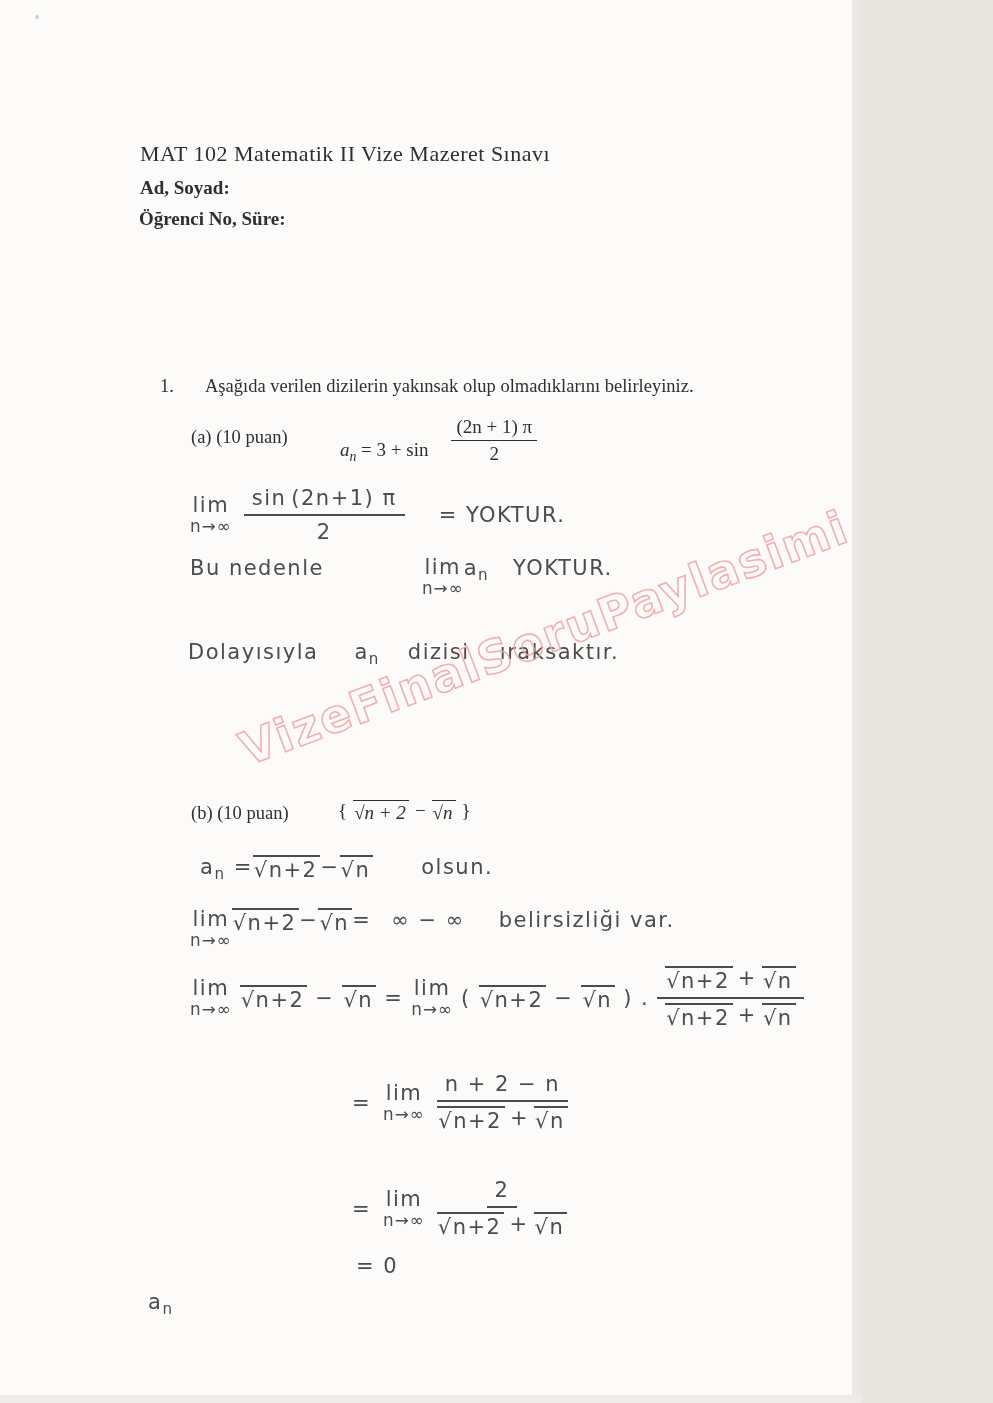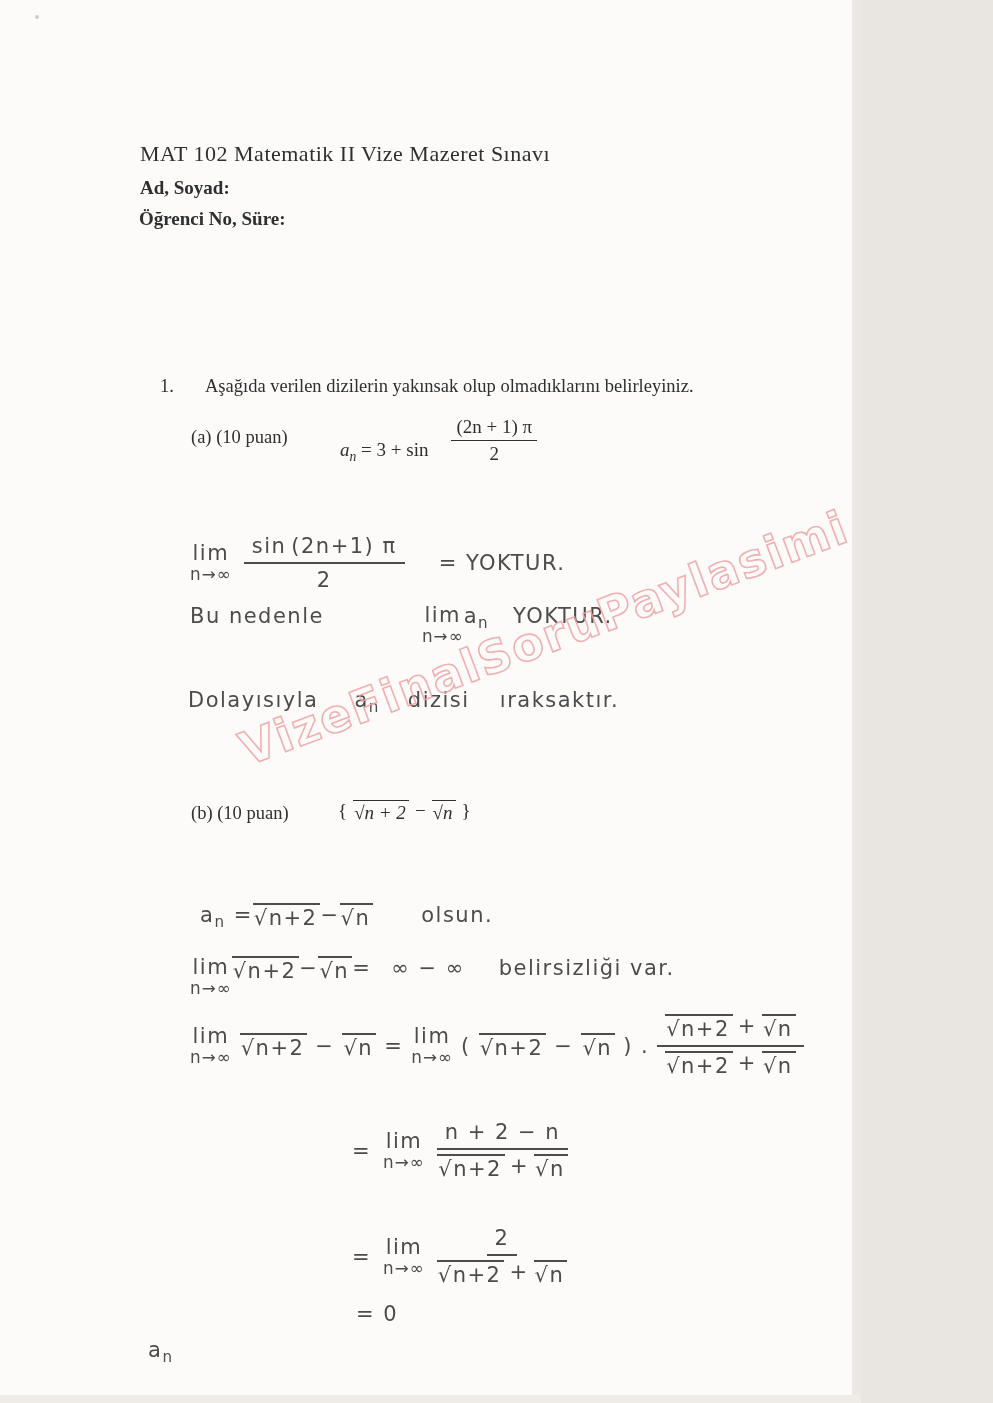--- a/index.html
+++ b/index.html
@@ -20,21 +20,20 @@
   .heading{font-size:21px;letter-spacing:1px;}
   .qtext{font-size:18.5px;}
   .plabel{font-size:18.5px;}
   .pmath{font-size:19px;}
   
   .hw{
     font-family:"DejaVu Sans", sans-serif;
     color:#4c4c4c;
     font-size:21px;
     letter-spacing:1.5px;
-    margin-top:48px;
   }
   .mrow{display:flex;align-items:center;gap:9px;}
   .mrow-top{display:flex;align-items:flex-start;}
   .lim{display:inline-flex;flex-direction:column;align-items:center;line-height:1.1;}
   .lim .lsub{font-size:.8em;letter-spacing:1px;}
   .frac{display:inline-flex;flex-direction:column;align-items:center;text-align:center;}
   .frac .num{display:inline-flex;align-items:flex-start;gap:5px;border-bottom:2px solid currentColor;padding:0 8px 4px;}
   .frac .den{display:inline-flex;align-items:flex-start;gap:5px;padding-top:4px;}
   .print .frac .num{border-bottom-width:1px;padding:0 5px 2px;}
   .print .frac .den{padding-top:2px;}

